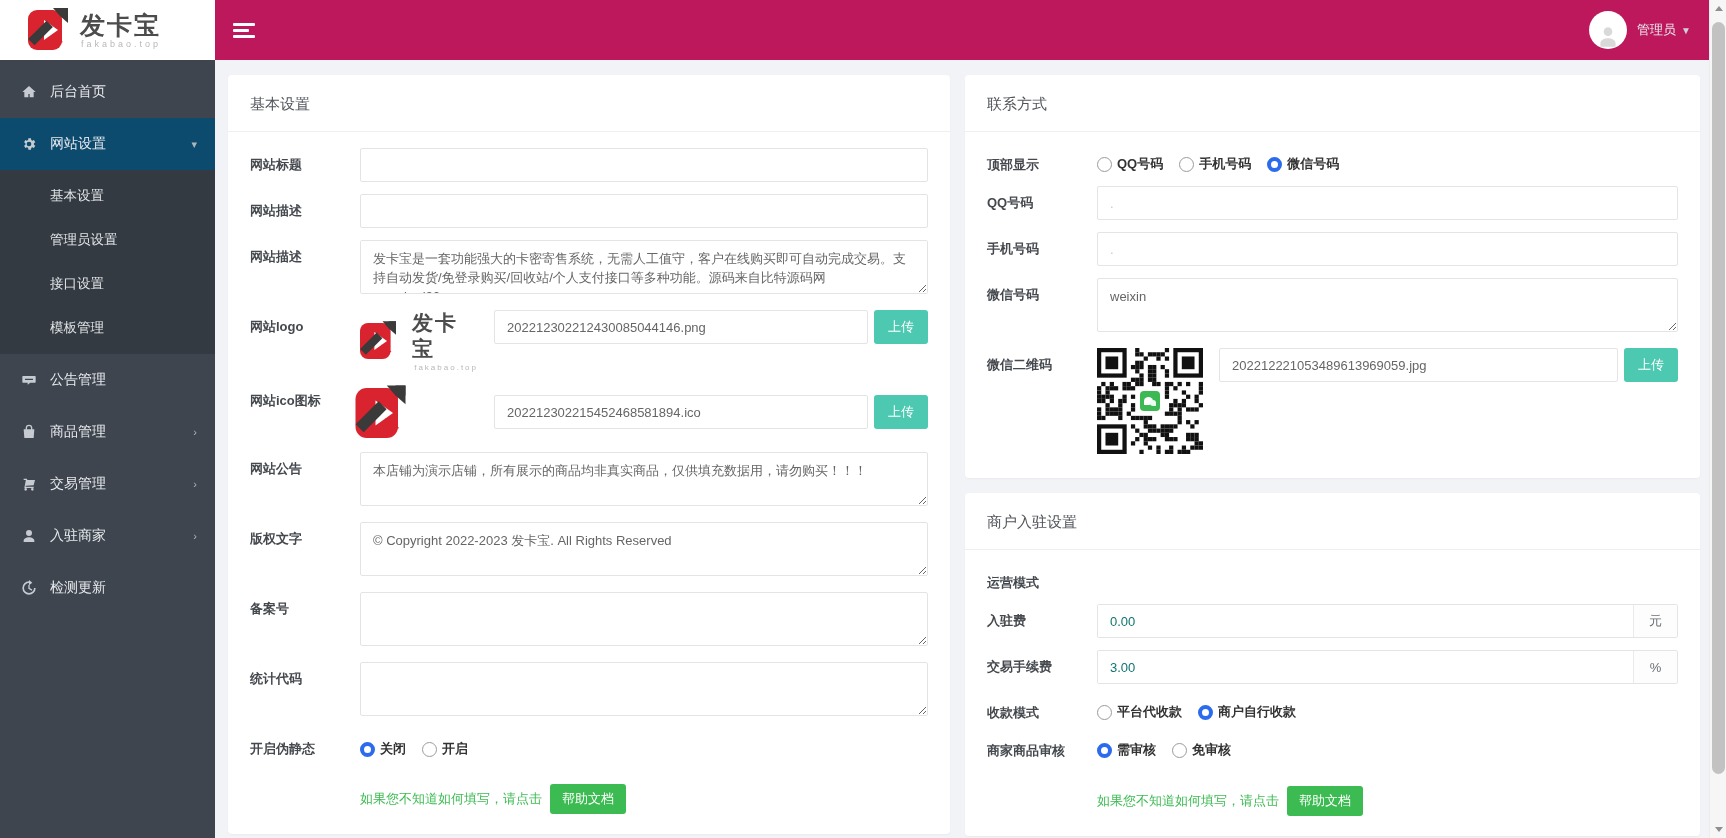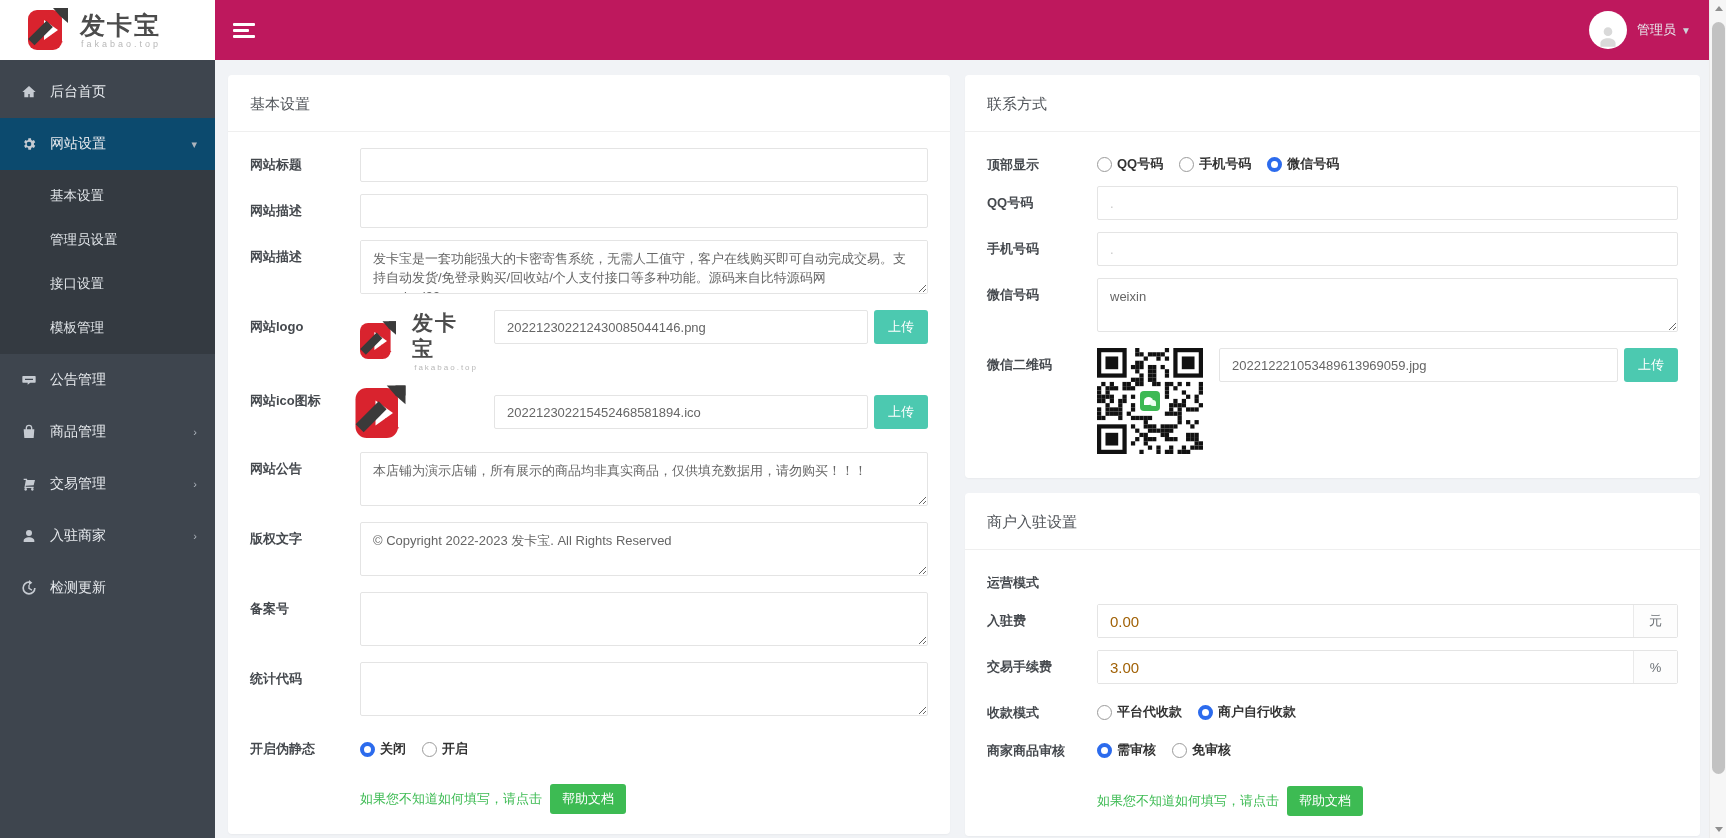--- a/index.html
+++ b/index.html
@@ -76,21 +76,21 @@
   .radio-line { display:flex; align-items:center; padding-top:8px; flex-wrap:wrap; }
   .radio-opt { display:inline-flex; align-items:center; margin-right:16px; cursor:pointer; }
   .rdo { width:15px; height:15px; border-radius:50%; border:1px solid #9b9b9b; background:#fff; display:inline-block; margin-right:5px; flex:0 0 15px; }
   .radio-opt.checked .rdo { border:4.5px solid #2c6bed; }
   .radio-opt .rlab { font-size:13px; font-weight:bold; color:#333; }
 
   .help-row { display:flex; align-items:center; margin-left:110px; margin-top:26px; }
   .help-row .help-txt { color:#3dbb53; font-size:13px; margin-right:8px; }
 
   .ig { display:flex; border:1px solid #e4e4e4; border-radius:2px; background:#fff; height:34px; }
-  .ig input { border:none; outline:none; flex:1; padding:0 12px; font-size:15px; color:#a16207; min-width:0; font-family:inherit; }
+  .ig input { border:none; outline:none; flex:1; padding:0 12px; font-size:13px; color:#0f766e; min-width:0; font-family:inherit; }
   .ig .addon { width:44px; flex:0 0 44px; border-left:1px solid #eaeaea; display:flex; align-items:center; justify-content:center; font-size:13px; color:#6b7075; background:#fdfdfd; }
 
   .qr-wrap { width:106px; height:106px; flex:0 0 106px; margin-right:16px; position:relative; }
   .qr-badge { position:absolute; left:43px; top:43px; width:20px; height:20px; background:#3db954; border-radius:4px; display:flex; align-items:center; justify-content:center; }
   .qr-badge i { width:9px; height:8px; background:#fff; border-radius:50% 50% 50% 0; display:block; margin-right:-2px; }
   .qr-badge em { width:6px; height:6px; background:#eafff0; border-radius:50% 50% 50% 0; display:block; transform:scaleX(-1); margin-left:-1px; margin-top:4px; }
 
   
   .vscroll { position:absolute; right:0; top:0; width:17px; height:838px; background:#f6f6f6; border-left:1px solid #ececec; z-index:60; }
   .sb-arrow { position:absolute; left:0; width:17px; height:17px; display:flex; align-items:center; justify-content:center; cursor:pointer; }

